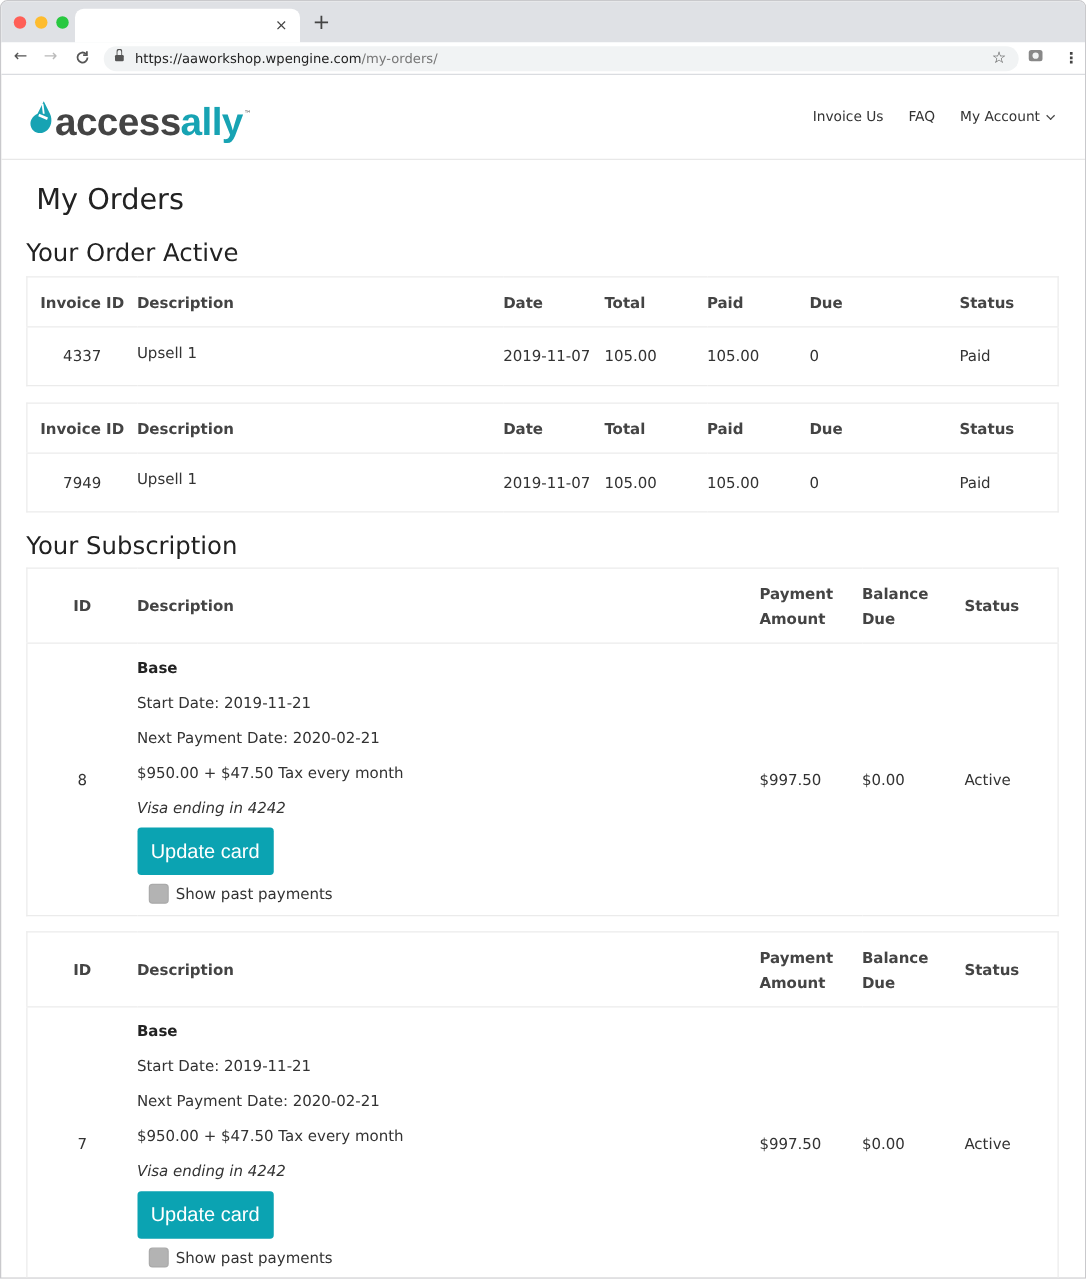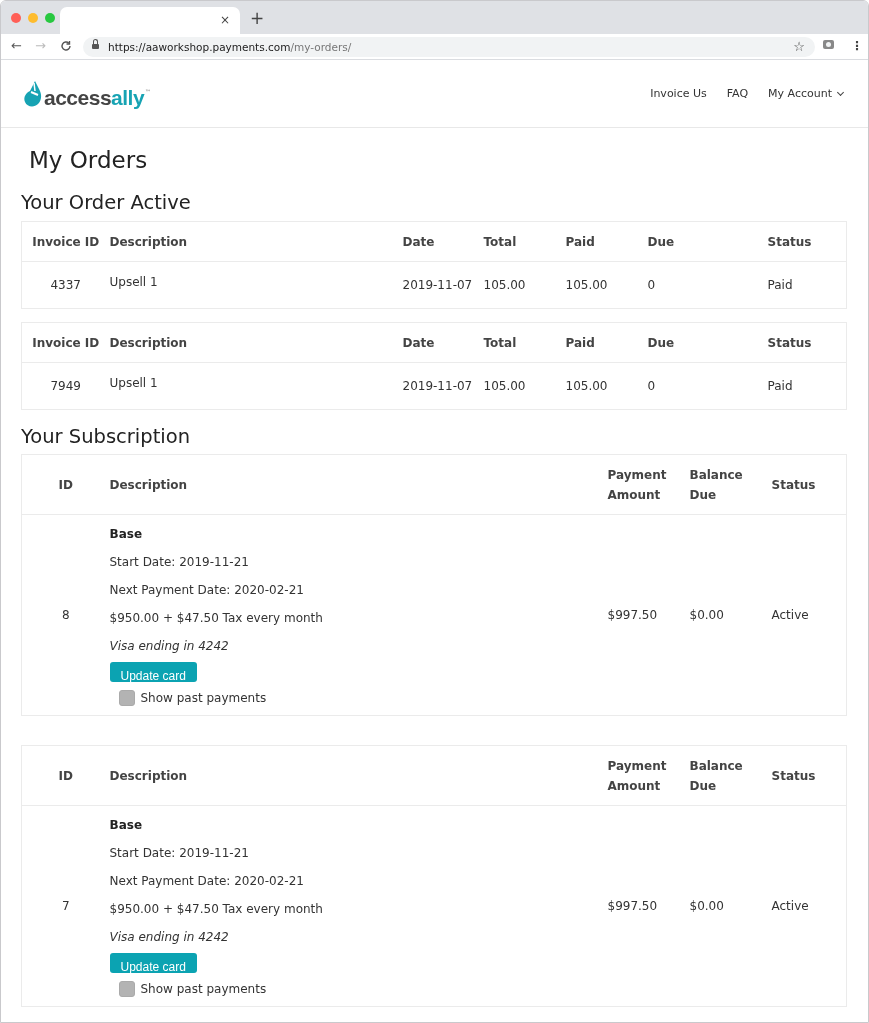--- a/index.html
+++ b/index.html
@@ -32,21 +32,21 @@
   .url .path { color: #777; }
   .star { position: absolute; right: 10px; top: 1px; font-size: 13px; color: #444; line-height: 18px; }
   .camera { position: absolute; left: 822px; top: 6px; width: 11px; height: 9px; background: #888; border-radius: 2px; }
   .camera::after { content: ""; position: absolute; left: 3px; top: 2px; width: 5px; height: 5px; border-radius: 50%; background: #f1f3f4; }
   .menu-dots { position: absolute; left: 850px; top: 4px; font-size: 12px; color: #444; line-height: 16px; font-weight: bold; }
 
   
   .site-header { position: absolute; top: 60px; left: 0; width: 867px; height: 67px; border-bottom: 1px solid #e8e8e8; }
   .logo { position: absolute; left: 22px; top: 13px; height: 38px; display: flex; align-items: flex-end; }
   .logo-icon { width: 20px; height: 33px; margin-right: 1px; }
-  .logo-text { font-family: "Liberation Sans", sans-serif; font-size: 21px; font-weight: bold; letter-spacing: -0.5px; line-height: 28px; }
+  .logo-text { font-family: "Liberation Sans", sans-serif; font-size: 31px; font-weight: bold; letter-spacing: -0.5px; line-height: 28px; }
   .logo-text .dark { color: #444; }
   .logo-text .teal { color: #17a3b3; }
   .logo-tm { font-size: 6px; color: #666; align-self: flex-start; margin-top: 14px; margin-left: 1px; }
   .topnav { position: absolute; right: 25px; top: 26px; display: flex; gap: 0; font-size: 11px; color: #333; }
   .topnav a { color: #333; text-decoration: none; margin-left: 20px; line-height: 14px; }
   .topnav .chev { display: inline-block; width: 5px; height: 5px; border-right: 1.3px solid #444; border-bottom: 1.3px solid #444; transform: rotate(45deg); margin-left: 6px; position: relative; top: -2px; }
 
   
   .content { position: absolute; left: 20px; top: 128px; width: 826px; }
   h1.page-title { font-weight: normal; font-size: 23px; color: #222; position: absolute; top: 17px; left: 8px; line-height: 28px; }
@@ -68,21 +68,21 @@
   .sub th { height: 60px; vertical-align: middle; line-height: 20px; }
   .sub td { vertical-align: middle; }
   .c-id { width: 88px; text-align: center !important; }
   .c-sdesc { width: 498px; }
   .c-pay { width: 82px; }
   .c-bal { width: 82px; }
   .sub td.sdesc { padding: 12px 0 9px 0; line-height: 14px; }
   .sub td.sdesc div { margin-bottom: 14px; }
   .sub td.sdesc .name { font-weight: bold; color: #222; }
   .sub td.sdesc .visa { font-style: italic; }
-  .btn-update { display: inline-block; background: #0ba3b2; color: #fff; font-size: 12px; border: none; border-radius: 3px; padding: 0 11px; height: 20px; line-height: 29px; cursor: pointer; }
+  .btn-update { display: inline-block; background: #0ba3b2; color: #fff; font-size: 16px; border: none; border-radius: 3px; padding: 0 11px; height: 38px; line-height: 29px; cursor: pointer; }
   .chk-row { display: flex; align-items: center; margin-top: 7px; margin-bottom: 0 !important; padding-left: 9px; }
   .chk { width: 16px; height: 16px; background: #b3b3b3; border: 1px solid #aaa; border-radius: 3px; margin-right: 6px; display: inline-block; }
   .chk-label { font-size: 12px; color: #333; }
 </style>
 </head>
 <body>
 
 <div class="window">
   <div class="tabbar">
     <div class="traffic">
@@ -100,21 +100,21 @@
     <span class="nav-btn nav-back">←</span>
     <span class="nav-btn nav-fwd">→</span>
     <span class="nav-btn nav-reload">
       <svg width="12" height="12" viewBox="0 0 12 12" style="margin-top:3px">
           <path d="M10 6a4 4 0 1 1-1.2-2.85" fill="none" stroke="#555" stroke-width="1.4"></path>
           <path d="M9.5 1v3h-3" fill="none" stroke="#555" stroke-width="1.4"></path>
         </svg>
     </span>
     <div class="omnibox">
       <span class="lock"></span>
-      <span class="url"><span>https://aaworkshop.payments.com</span><span class="path">/my-orders/</span></span>
+      <span class="url"><span>https://aaworkshop.wpengine.com</span><span class="path">/my-orders/</span></span>
       <span class="star">☆</span>
     </div>
     <span class="camera"></span>
     <span class="menu-dots">⋮</span>
   </div>
 
   <div class="site-header">
     <div class="logo">
       <svg class="logo-icon" viewBox="0 0 20 33">
         <path d="M12 2 L16 10 C19 15 19 21 15 25 C11 29 4 28 2 23 C0 18 3 14 7 12 Z" fill="#17a3b3"></path>

